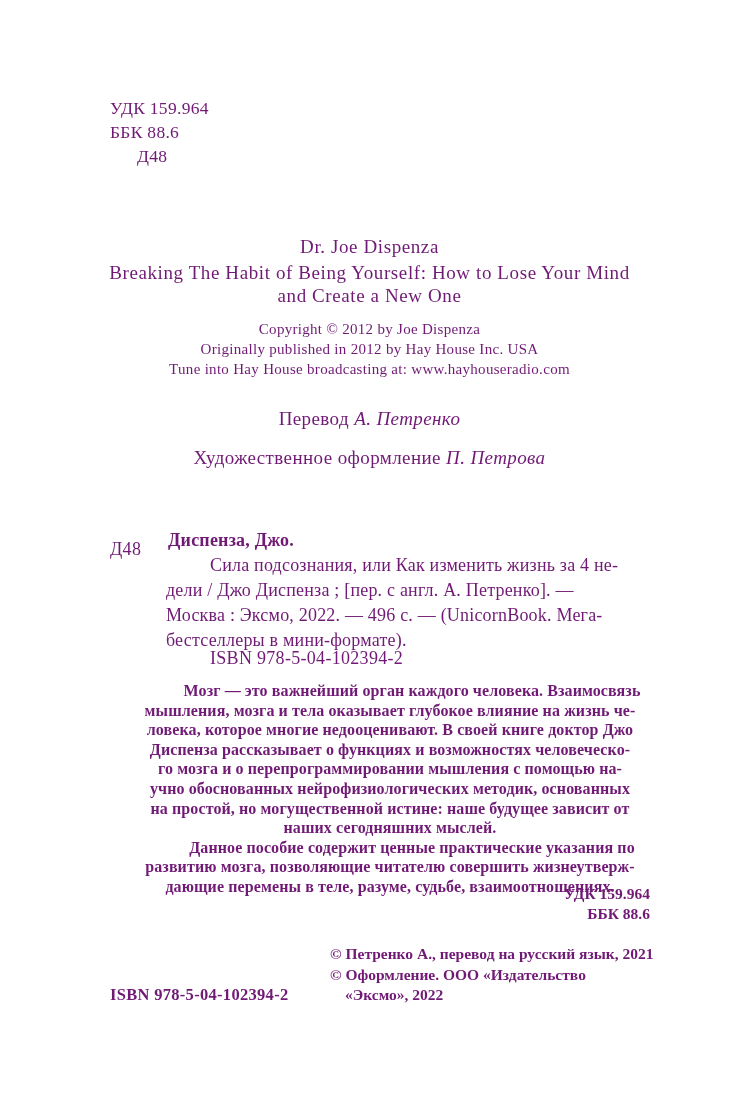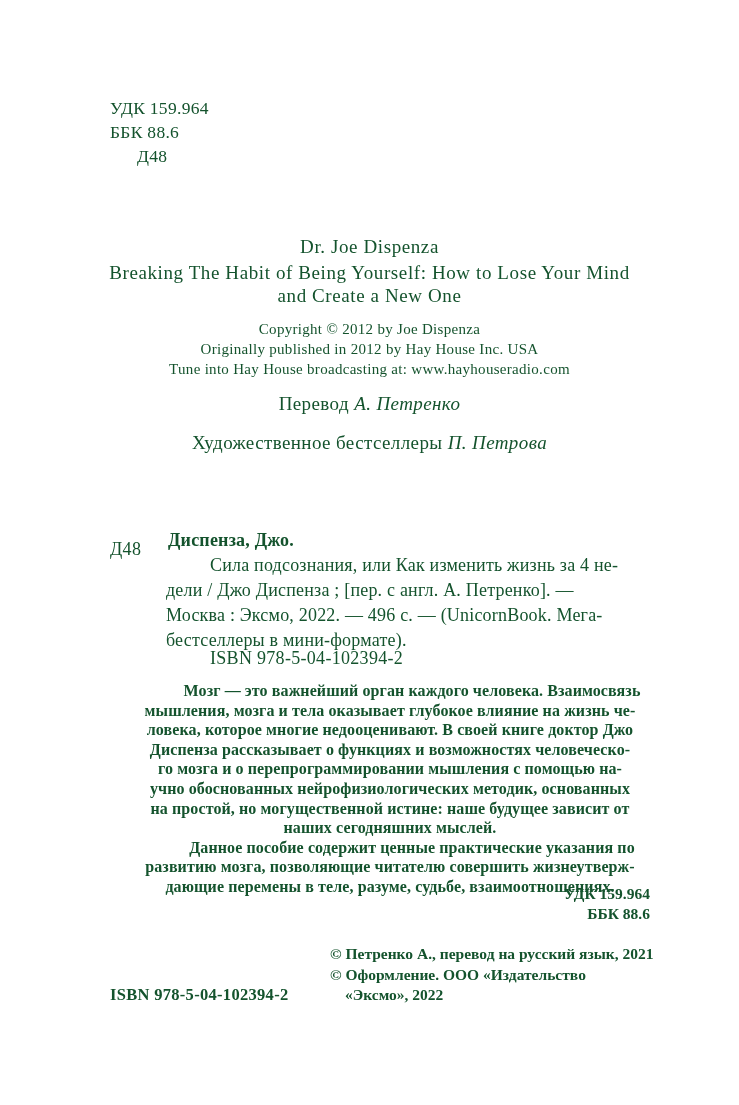--- a/index.html
+++ b/index.html
@@ -5,21 +5,21 @@
   html, body {
     margin: 0;
     padding: 0;
     background: #ffffff;
   }
   .page {
     position: relative;
     width: 739px;
     height: 1105px;
     background: #ffffff;
-    color: #14532d;
+    color: #701a75;
     font-family: "Liberation Serif", "DejaVu Serif", serif;
     overflow: hidden;
   }
   .abs { position: absolute; }
 
   
   .top-codes {
     top: 96px; left: 110px;
     font-size: 17.5px;
     line-height: 24px;
@@ -44,21 +44,21 @@
     line-height: 23px;
     letter-spacing: 0.6px;
   }
   .copyright-block {
     margin-top: 12px;
     font-size: 15px;
     line-height: 20px;
     letter-spacing: 0.3px;
   }
   .translation-line {
-    margin-top: 14px;
+    margin-top: 29px;
     font-size: 19px;
     letter-spacing: 0.4px;
   }
   .design-line {
     margin-top: 17px;
     font-size: 19px;
     letter-spacing: 0.4px;
   }
   .person-name { font-style: italic; }
 
@@ -133,21 +133,21 @@
 
   <div class="abs header-block">
     <div class="orig-author">Dr. Joe Dispenza</div>
     <div class="orig-title">Breaking The Habit of Being Yourself: How to Lose Your Mind<br>and Create a New One</div>
     <div class="copyright-block">Copyright © 2012 by Joe Dispenza<br>Originally published in 2012 by Hay House Inc. USA<br>Tune into Hay House broadcasting at: www.hayhouseradio.com</div>
     <div class="translation-line">
       <span>Перевод</span>
       <span class="person-name">А. Петренко</span>
     </div>
     <div class="design-line">
-      <span>Художественное бестселлеры</span>
+      <span>Художественное оформление</span>
       <span class="person-name">П. Петрова</span>
     </div>
   </div>
 
   <div class="abs catalog-code">Д48</div>
 
   <div class="abs catalog-block">
     <div class="catalog-author">Диспенза, Джо.</div>
     <div class="catalog-entry">Сила подсознания, или Как изменить жизнь за 4 не-<br>дели / Джо Диспенза ; [пер. с англ. А. Петренко]. —<br>Москва : Эксмо, 2022. — 496 с. — (UnicornBook. Мега-<br>бестселлеры в мини-формате).</div>
   </div>

